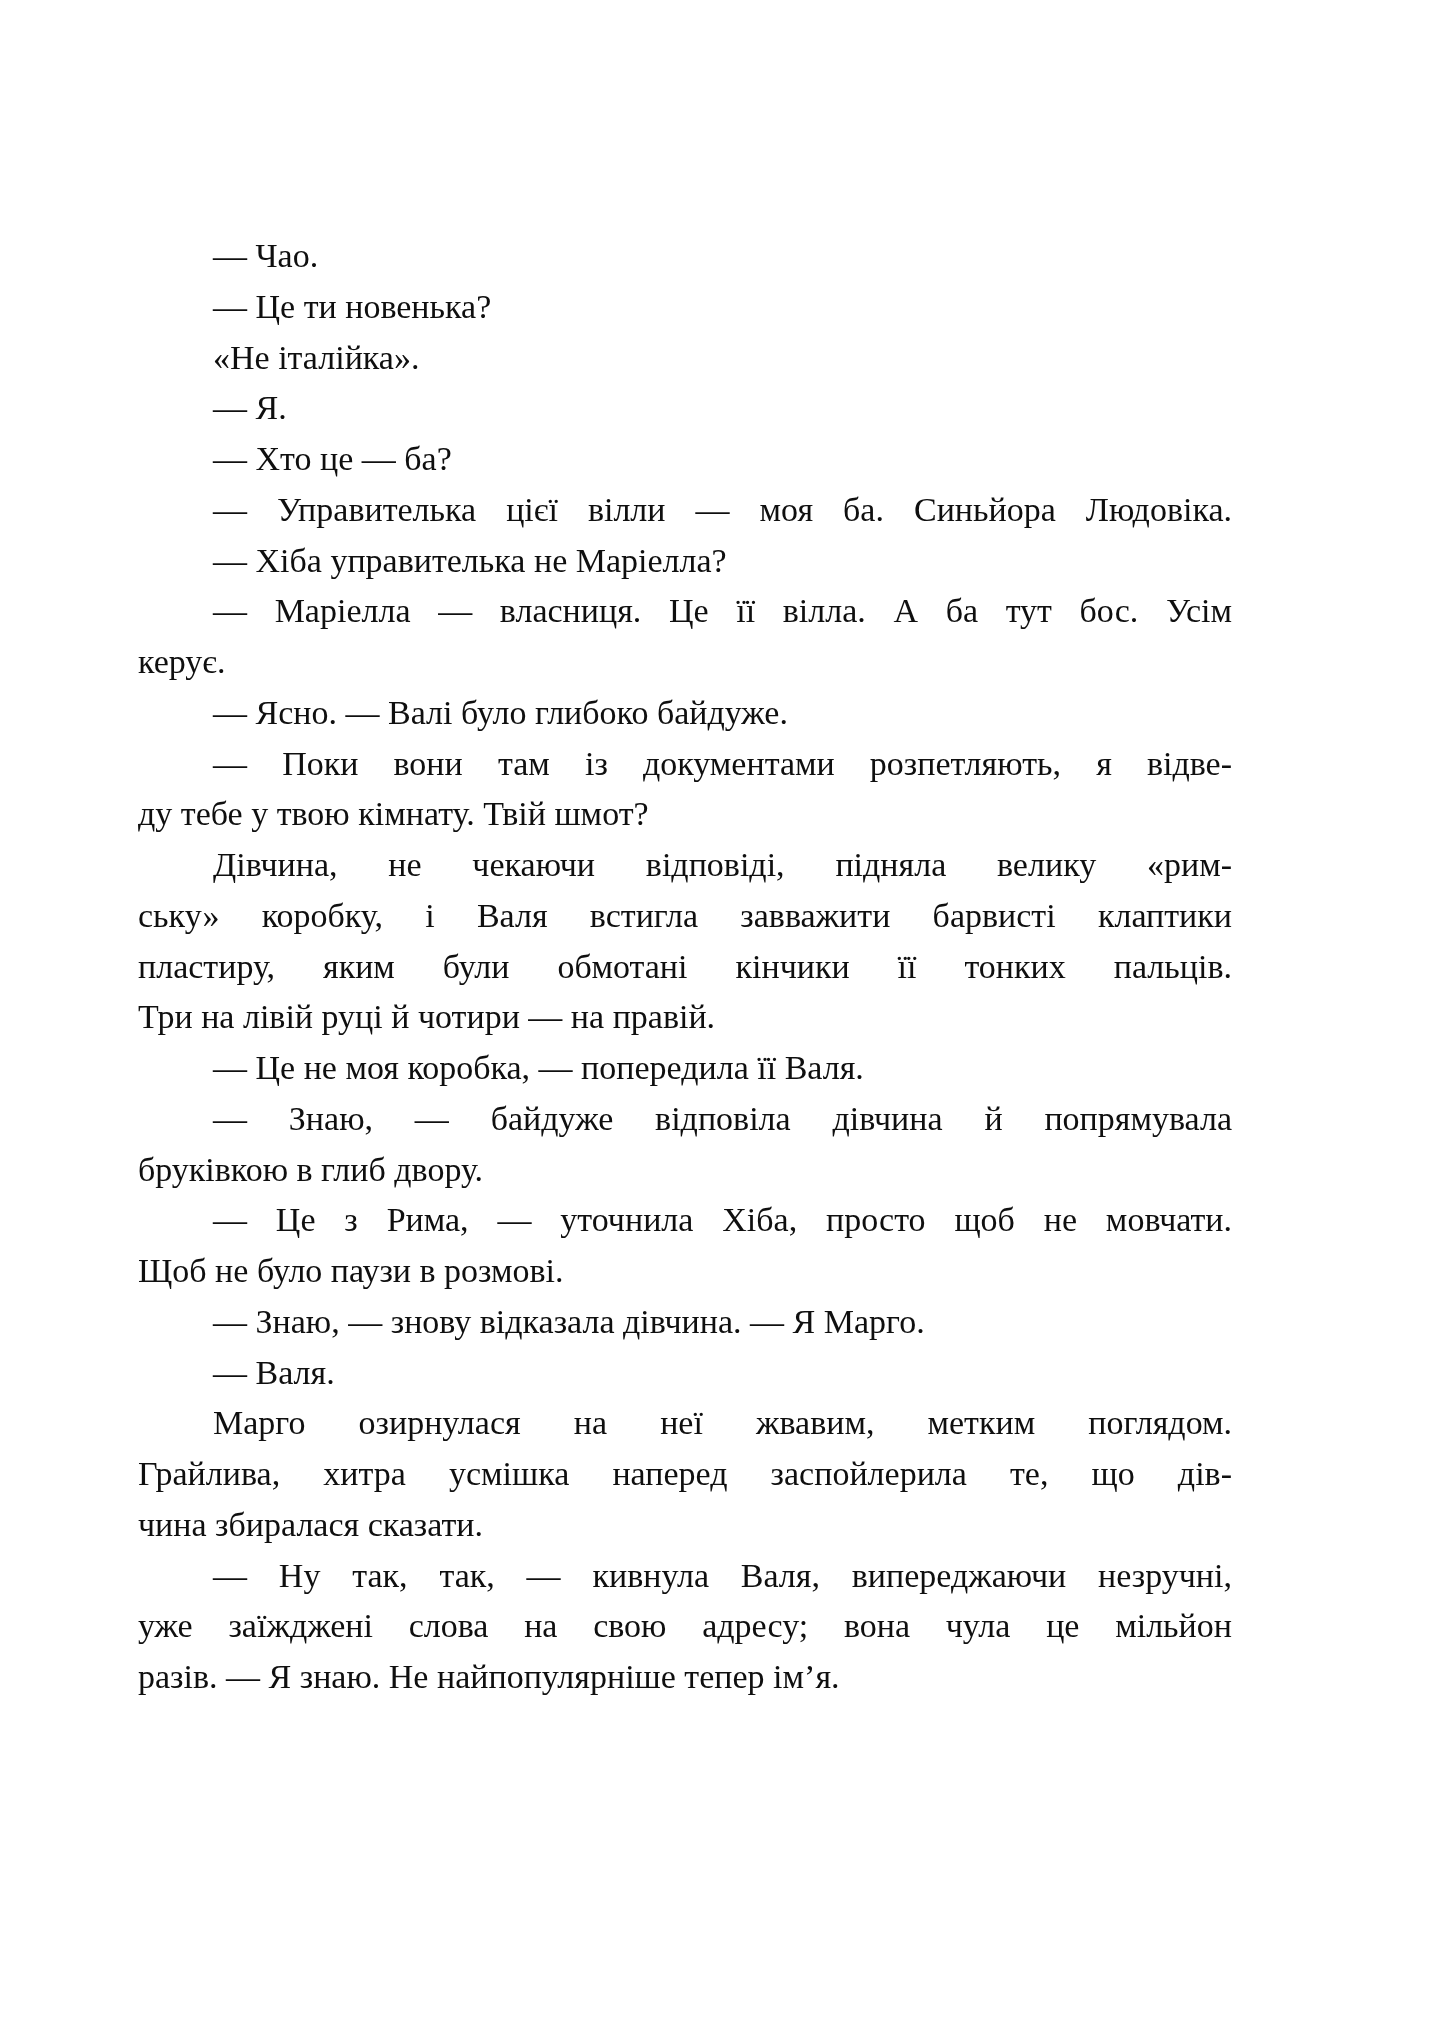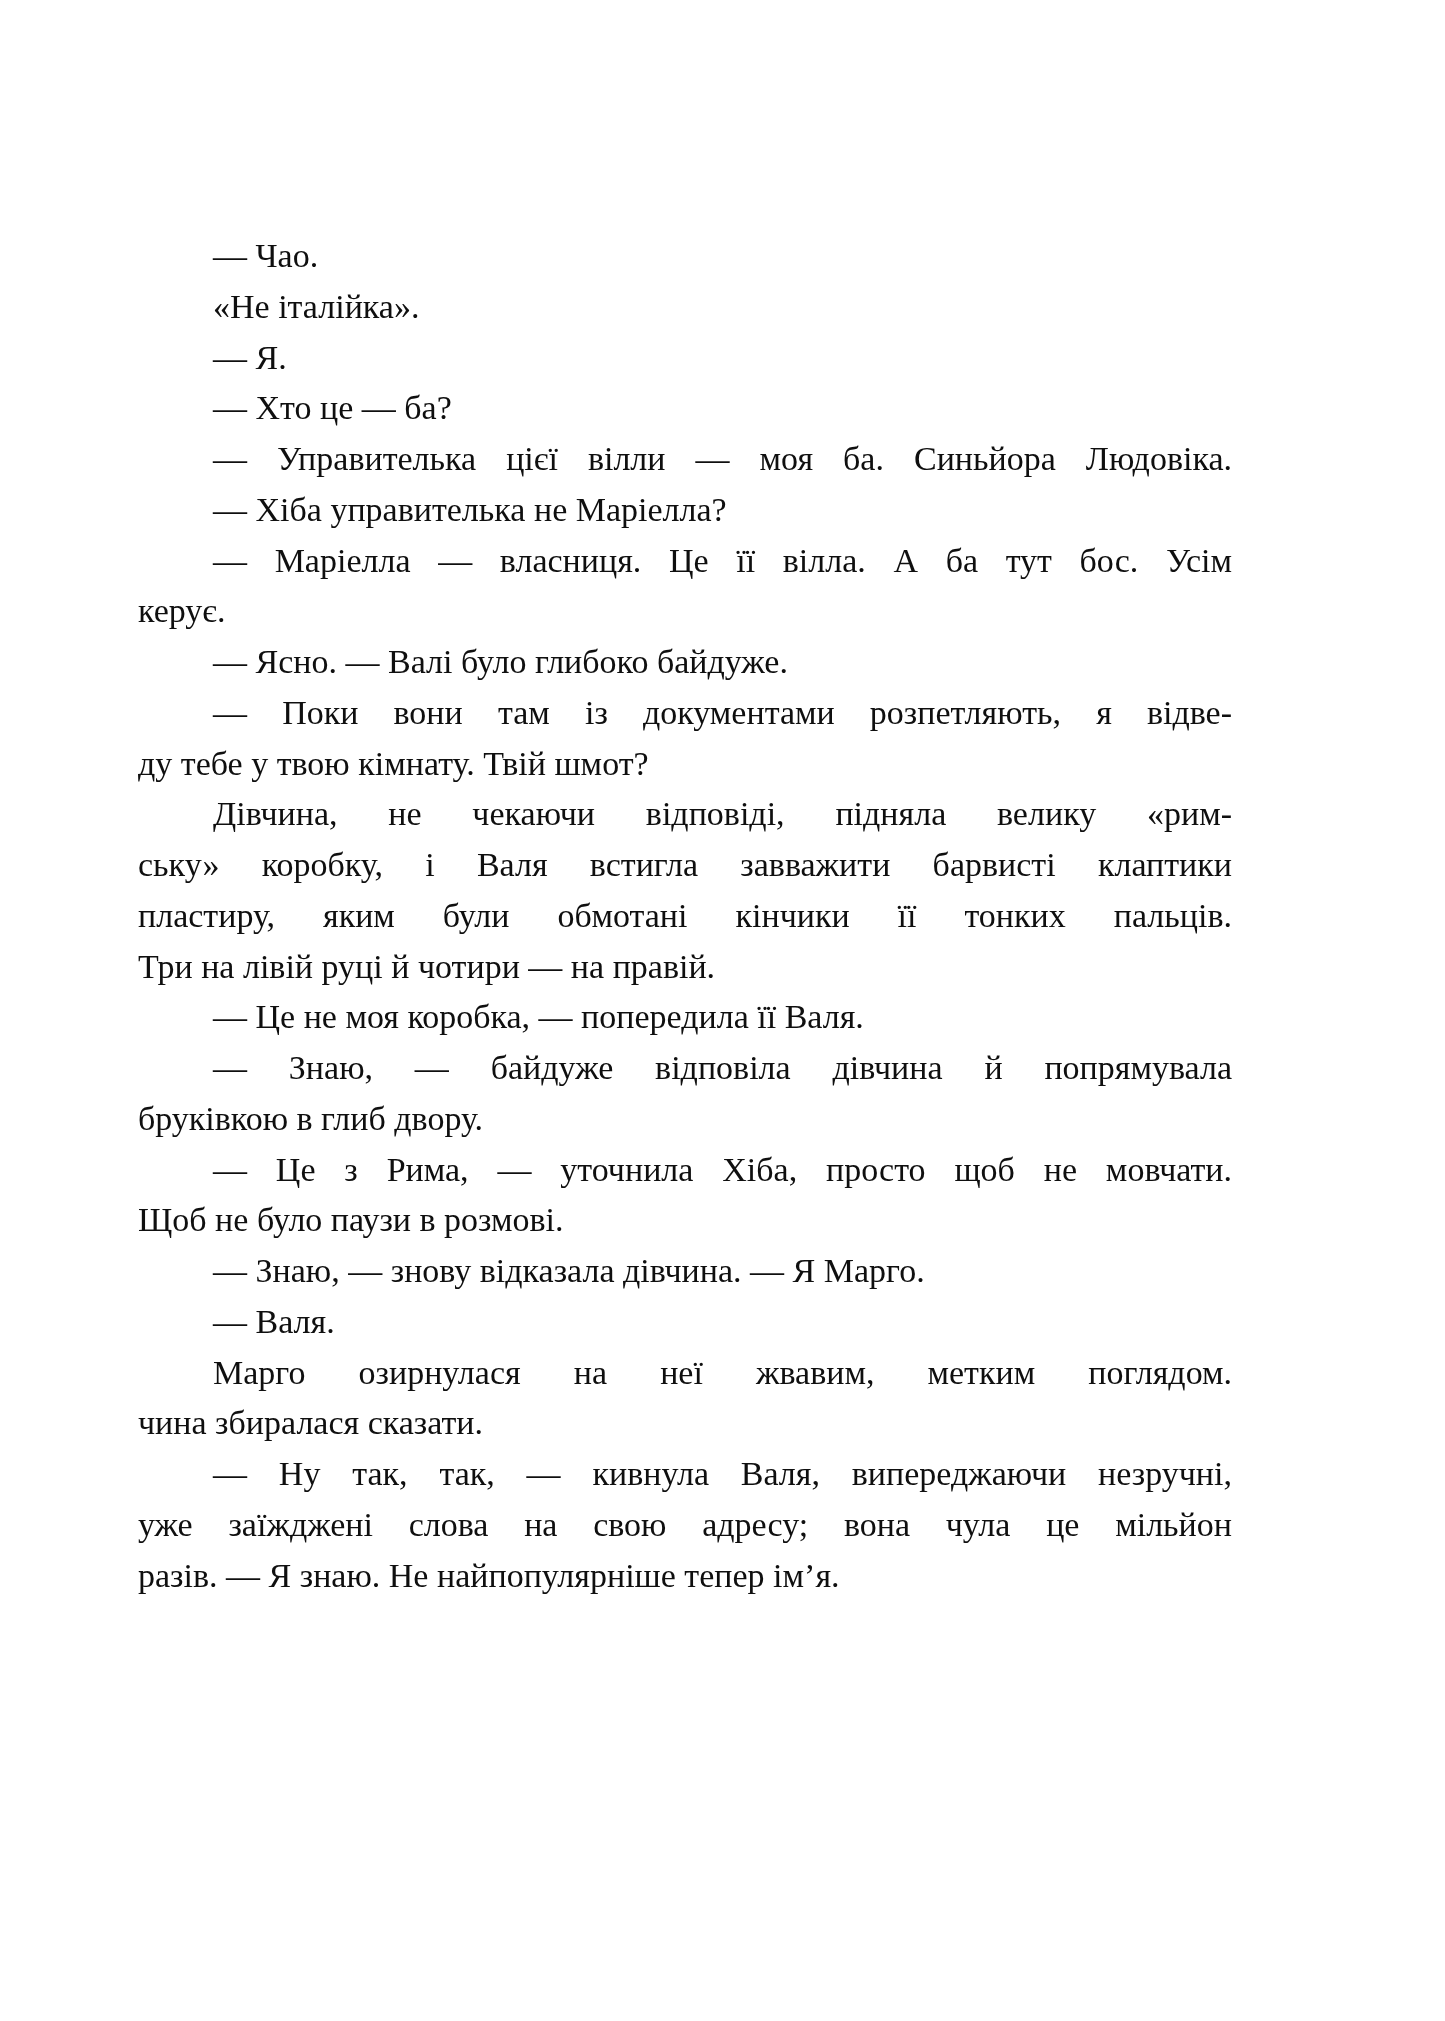--- a/index.html
+++ b/index.html
@@ -49,20 +49,21 @@
     font-style: italic;
     color: #141414;
   }
 </style>
 </head>
 <body>
 
 <div class="page">
   <div class="text-block" id="text-block">
       <div class="line indent">— Чао.</div>
+      <div class="line indent">— Це ти новенька?</div>
       <div class="line indent">«Не італійка».</div>
       <div class="line indent">— Я.</div>
       <div class="line indent">— Хто це — ба?</div>
       <div class="line indent justify">— Управителька цієї вілли — моя ба. Синьйора Людовіка.</div>
       <div class="line indent">— Хіба управителька не Маріелла?</div>
       <div class="line indent justify">— Маріелла — власниця. Це її вілла. А ба тут бос. Усім</div>
       <div class="line">керує.</div>
       <div class="line indent">— Ясно. — Валі було глибоко байдуже.</div>
       <div class="line indent justify">— Поки вони там із документами розпетляють, я відве-</div>
       <div class="line">ду тебе у твою кімнату. Твій шмот?</div>
@@ -71,19 +72,20 @@
       <div class="line justify">пластиру, яким були обмотані кінчики її тонких пальців.</div>
       <div class="line">Три на лівій руці й чотири — на правій.</div>
       <div class="line indent">— Це не моя коробка, — попередила її Валя.</div>
       <div class="line indent justify">— Знаю, — байдуже відповіла дівчина й попрямувала</div>
       <div class="line">бруківкою в глиб двору.</div>
       <div class="line indent justify">— Це з Рима, — уточнила Хіба, просто щоб не мовчати.</div>
       <div class="line">Щоб не було паузи в розмові.</div>
       <div class="line indent">— Знаю, — знову відказала дівчина. — Я Марго.</div>
       <div class="line indent">— Валя.</div>
       <div class="line indent justify">Марго озирнулася на неї жвавим, метким поглядом.</div>
+      <div class="line justify">Грайлива, хитра усмішка наперед заспойлерила те, що дів-</div>
       <div class="line">чина збиралася сказати.</div>
       <div class="line indent justify">— Ну так, так, — кивнула Валя, випереджаючи незручні,</div>
       <div class="line justify">уже заїжджені слова на свою адресу; вона чула це мільйон</div>
       <div class="line">разів. — Я знаю. Не найпопулярніше тепер ім’я.</div>
     </div>
   <div class="page-number">11</div>
 </div>
 
 </body></html>

